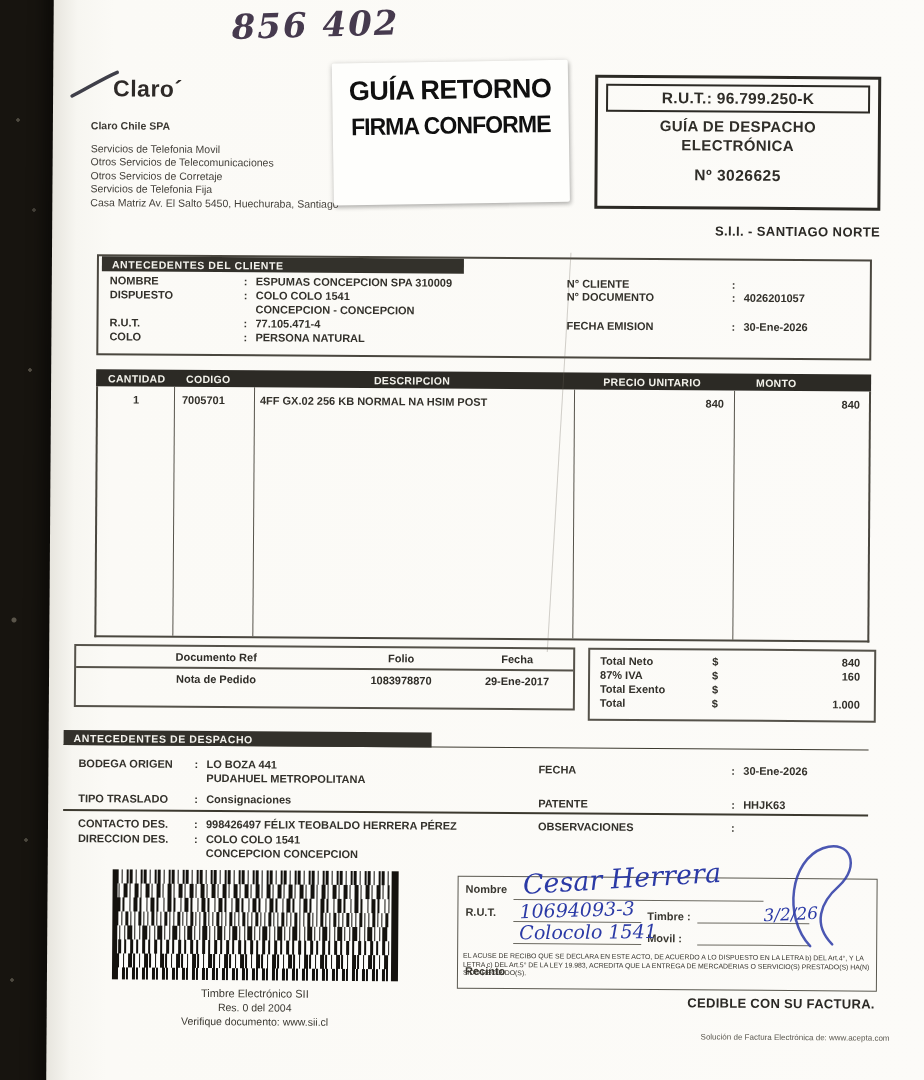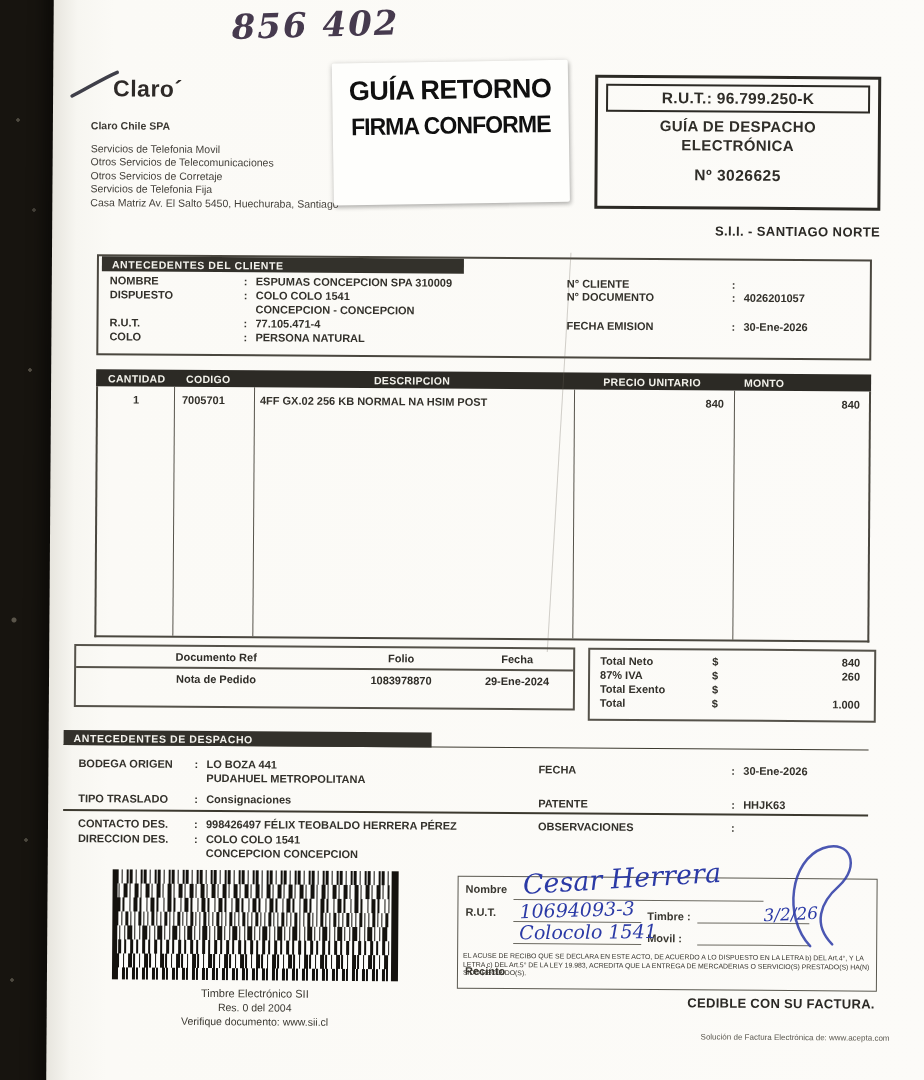--- a/index.html
+++ b/index.html
@@ -50,21 +50,21 @@
   .frow .colon{flex:none;width:12px;text-align:left}
   .cl{left:108px}.cl .lbl{width:134px}
   .cr{left:565px}.cr .lbl{width:165px}
   .dl{left:80px}.dl .lbl{width:116px}
   .dr{left:540px}.dr .lbl{width:193px}
   .freeval{position:absolute;font-size:11px;font-weight:bold;color:#33312b;white-space:nowrap}
 
   .items-head{position:absolute;left:95px;top:372px;width:775px;height:17px;background:#2c2a25}
   .ih{position:absolute;top:3px;font-size:10.5px;font-weight:bold;color:#f2f1ea;letter-spacing:.3px;white-space:nowrap}
   .ih1{left:12px}.ih2{left:90px}.ih3{left:156px;width:320px;text-align:center}
-  .ih4{left:476px;width:160px;text-align:center}.ih5{left:604px;width:128px;text-align:center}
+  .ih4{left:476px;width:160px;text-align:center}.ih5{left:660px;width:128px;text-align:left}
   .items-body{position:absolute;left:95px;top:389px;width:775px;height:251px;border:2px solid #4a473f;border-top:none}
   .vl{position:absolute;top:0;bottom:0;width:1px;background:#56534b}
   .vl1{left:76px}.vl2{left:156px}.vl3{left:476px}.vl4{left:636px}
   .cell{position:absolute;top:7px;font-size:11px;font-weight:bold;color:#33312b;white-space:nowrap}
   .c1{left:0;width:76px;text-align:center}.c2{left:84px}.c3{left:162px}
   .c4{left:476px;width:150px;text-align:right}.c5{left:640px;width:122px;text-align:right}
   .crease{position:absolute;left:558px;top:252px;width:1px;height:400px;background:rgba(110,104,92,.3);transform:rotate(3deg)}
 
   .ref-box{position:absolute;left:75px;top:647px;width:501px;height:63px;border:2px solid #55524a}
   .ref-line{position:absolute;left:0;right:0;top:20px;height:1.5px;background:#55524a}
@@ -207,33 +207,33 @@
       </div>
       <div class="crease"></div>
 
       <div class="ref-box">
         <span class="rh rc1">Documento Ref</span>
         <span class="rh rc2">Folio</span>
         <span class="rh rc3">Fecha</span>
         <div class="ref-line"></div>
         <span class="rr rc1">Nota de Pedido</span>
         <span class="rr rc2">1083978870</span>
-        <span class="rr rc3">29-Ene-2024</span>
+        <span class="rr rc3">29-Ene-2017</span>
       </div>
 
       <div class="tot-box">
         <div class="trow" style="top:5px">
           <span class="tlab">Total Neto</span>
           <span class="tcur">$</span>
           <span class="tval">840</span>
         </div>
         <div class="trow" style="top:19px">
           <span class="tlab">87% IVA</span>
           <span class="tcur">$</span>
-          <span class="tval">260</span>
+          <span class="tval">160</span>
         </div>
         <div class="trow" style="top:33px">
           <span class="tlab">Total Exento</span>
           <span class="tcur">$</span>
           <span class="tval"></span>
         </div>
         <div class="trow" style="top:47px">
           <span class="tlab">Total</span>
           <span class="tcur">$</span>
           <span class="tval">1.000</span>

